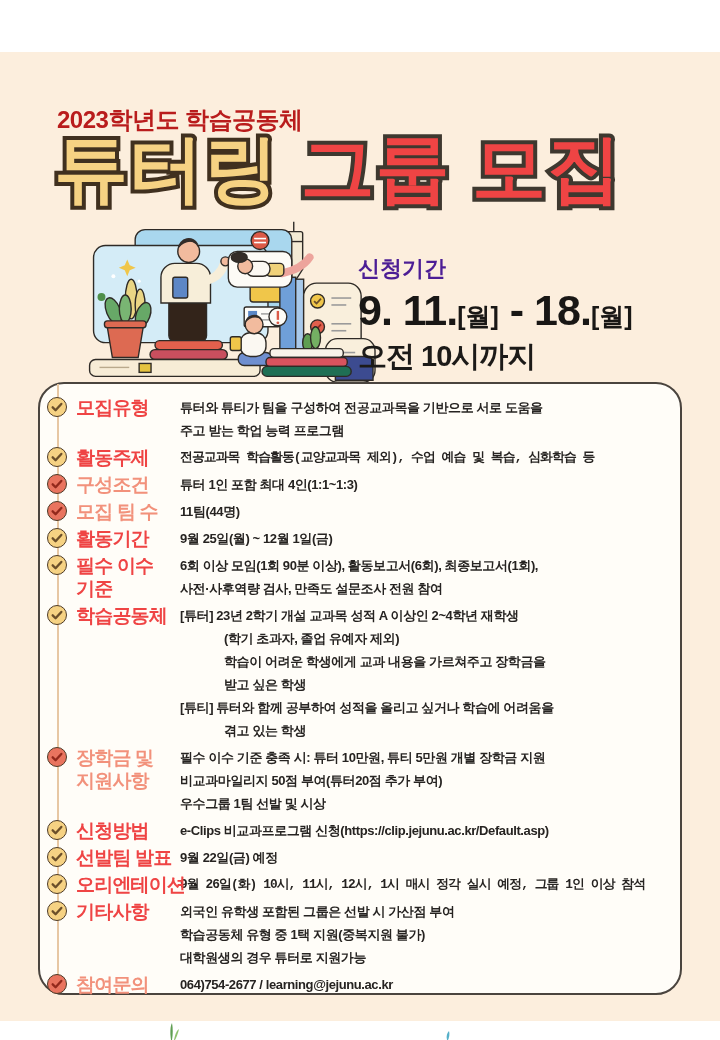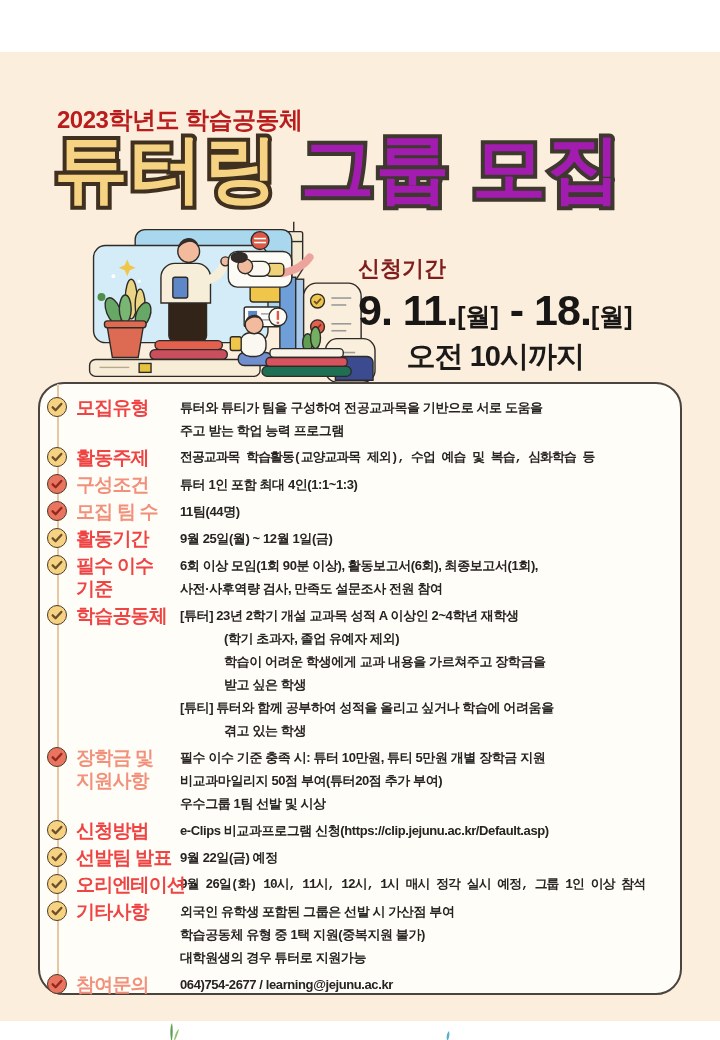--- a/index.html
+++ b/index.html
@@ -6,28 +6,28 @@
   .canvas{position:relative;width:720px;height:1040px;background:#ffffff;overflow:hidden;
           font-family:"Liberation Sans",sans-serif;}
   .poster-bg{position:absolute;left:0;top:52px;width:720px;height:969px;background:#fceedd;}
 
   
   .eyebrow{position:absolute;left:57px;top:104px;font-size:24px;font-weight:800;color:#b91c1c;
            letter-spacing:-0.5px;white-space:nowrap;}
   .big-title{position:absolute;left:54px;top:128px;font-size:74px;font-weight:900;line-height:1.1;
              letter-spacing:1px;white-space:nowrap;}
   .big-title .hl{color:#f6d283;-webkit-text-stroke:8px #40301f;paint-order:stroke fill;text-align:right;}
-  .big-title .wt{color:#a21caf;-webkit-text-stroke:8px #3e382f;paint-order:stroke fill;}
+  .big-title .wt{color:#ef4444;-webkit-text-stroke:8px #3e382f;paint-order:stroke fill;}
 
   
   .app{position:absolute;left:358px;top:254px;white-space:nowrap;}
-  .app .app-label{font-size:22px;font-weight:800;color:#7f1d1d;margin-bottom:2px;}
+  .app .app-label{font-size:22px;font-weight:800;color:#4c1d95;margin-bottom:2px;}
   .app .date-line{font-size:43px;font-weight:900;color:#191715;letter-spacing:-1px;}
   .app .date-line .br{font-size:25px;font-weight:800;letter-spacing:0;}
-  .app .deadline{font-size:29px;font-weight:700;color:#1c1a18;margin-top:2px;letter-spacing:-1px;text-align:center;}
+  .app .deadline{font-size:29px;font-weight:700;color:#1c1a18;margin-top:2px;letter-spacing:-1px;}
 
   
   .hero{position:absolute;left:44px;top:221px;width:332px;height:163px;}
 
   
   .panel{position:absolute;left:38px;top:382px;width:644px;height:613px;background:#fffdf8;
          border:2px solid #4a443e;border-radius:26px;box-sizing:border-box;padding-top:12px;}
   .thread{position:absolute;left:17px;top:0;width:2px;height:592px;background:#e7c7a3;}
   .row{position:relative;padding-left:140px;margin-bottom:4px;}
   .check{position:absolute;left:7px;top:1px;width:20px;height:20px;border-radius:50%;

